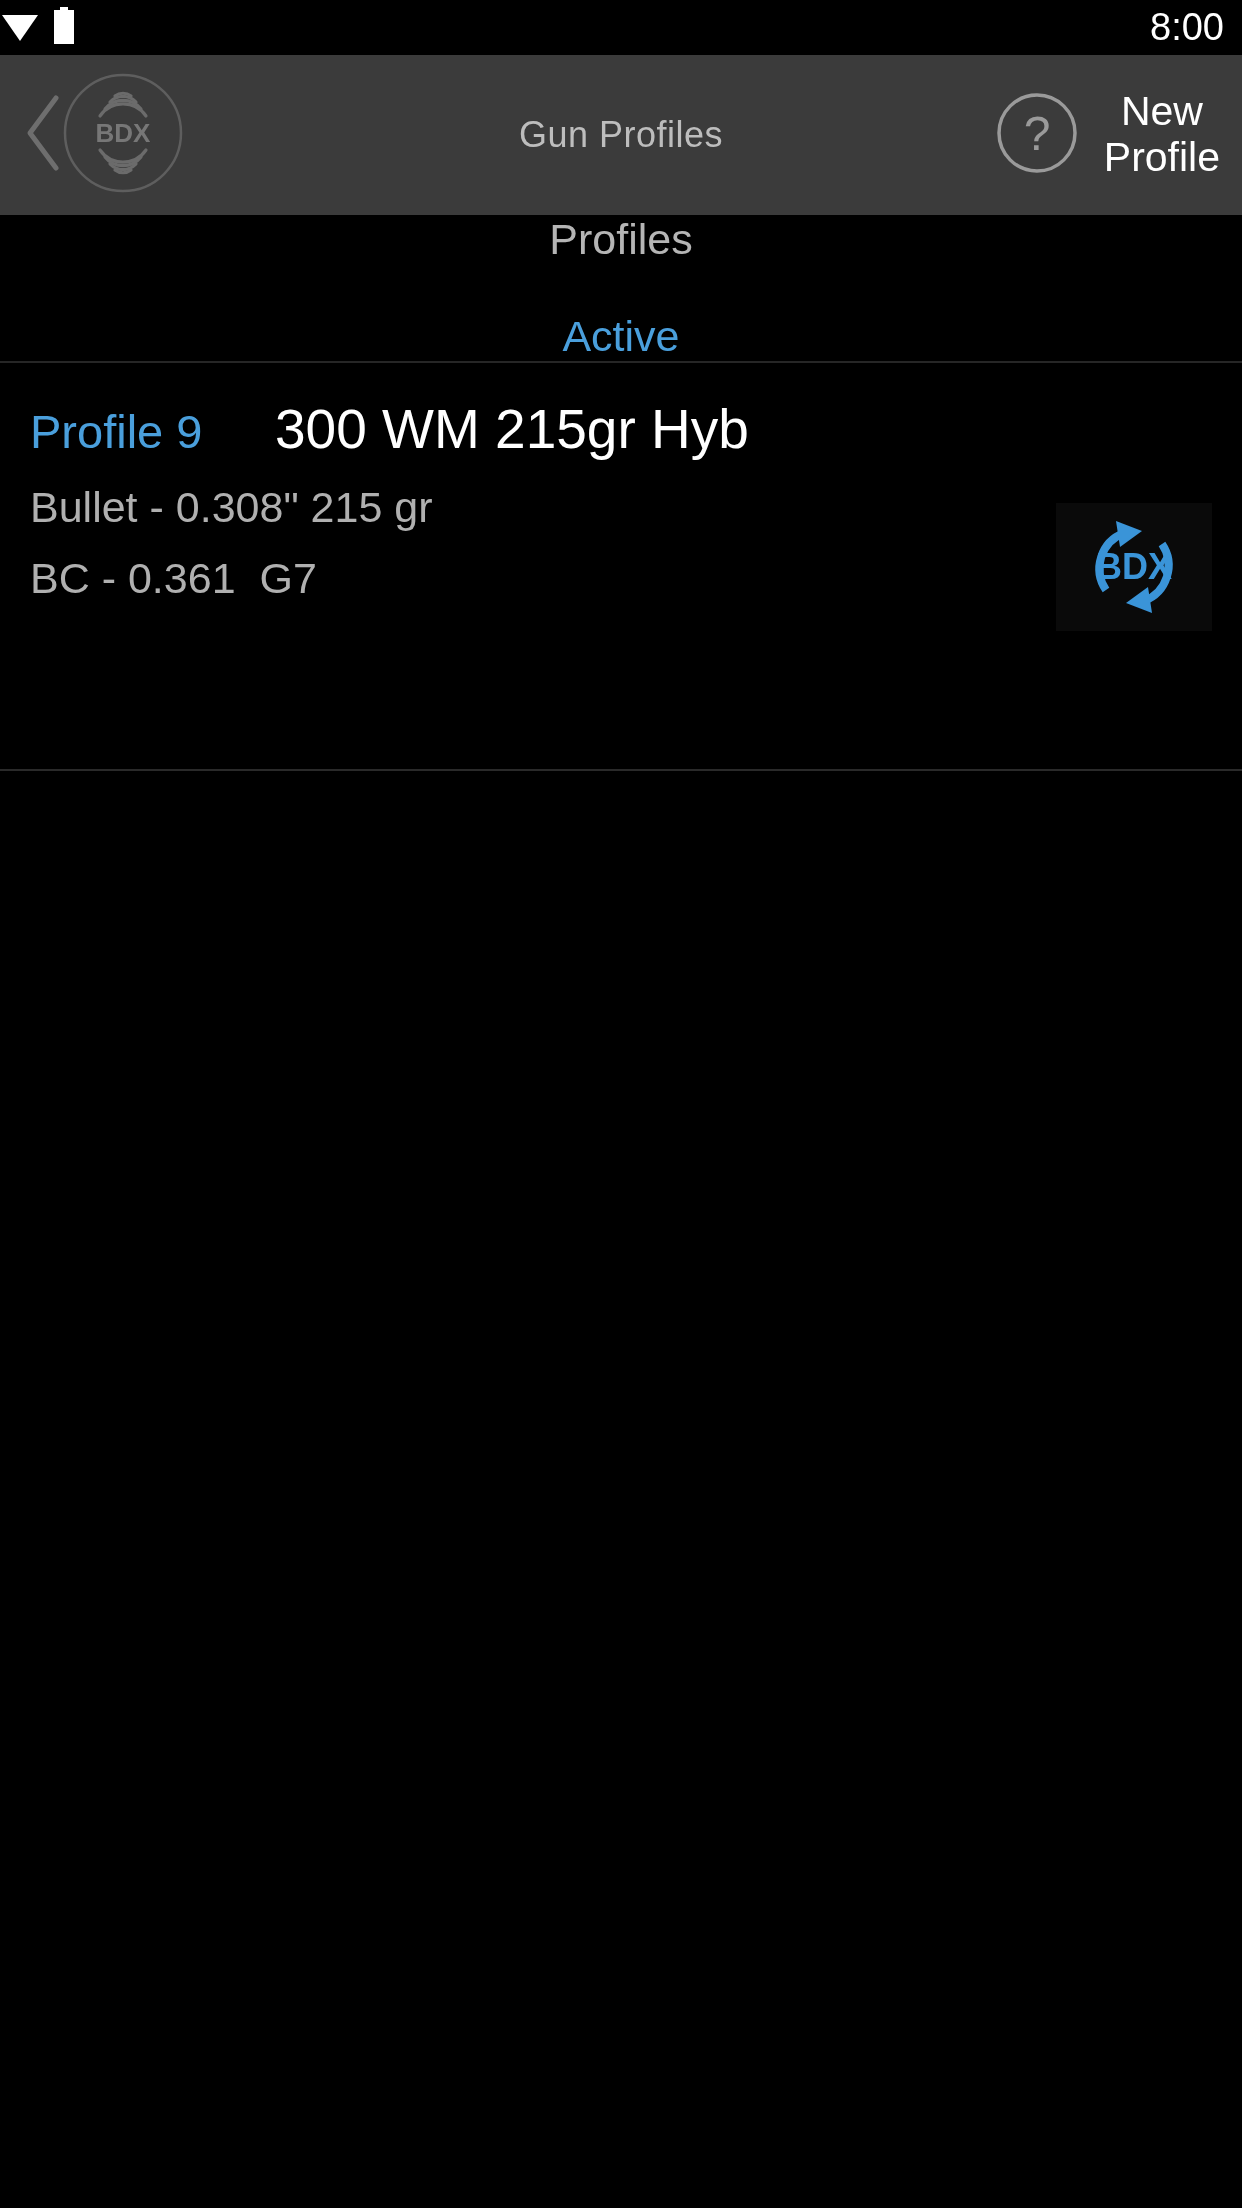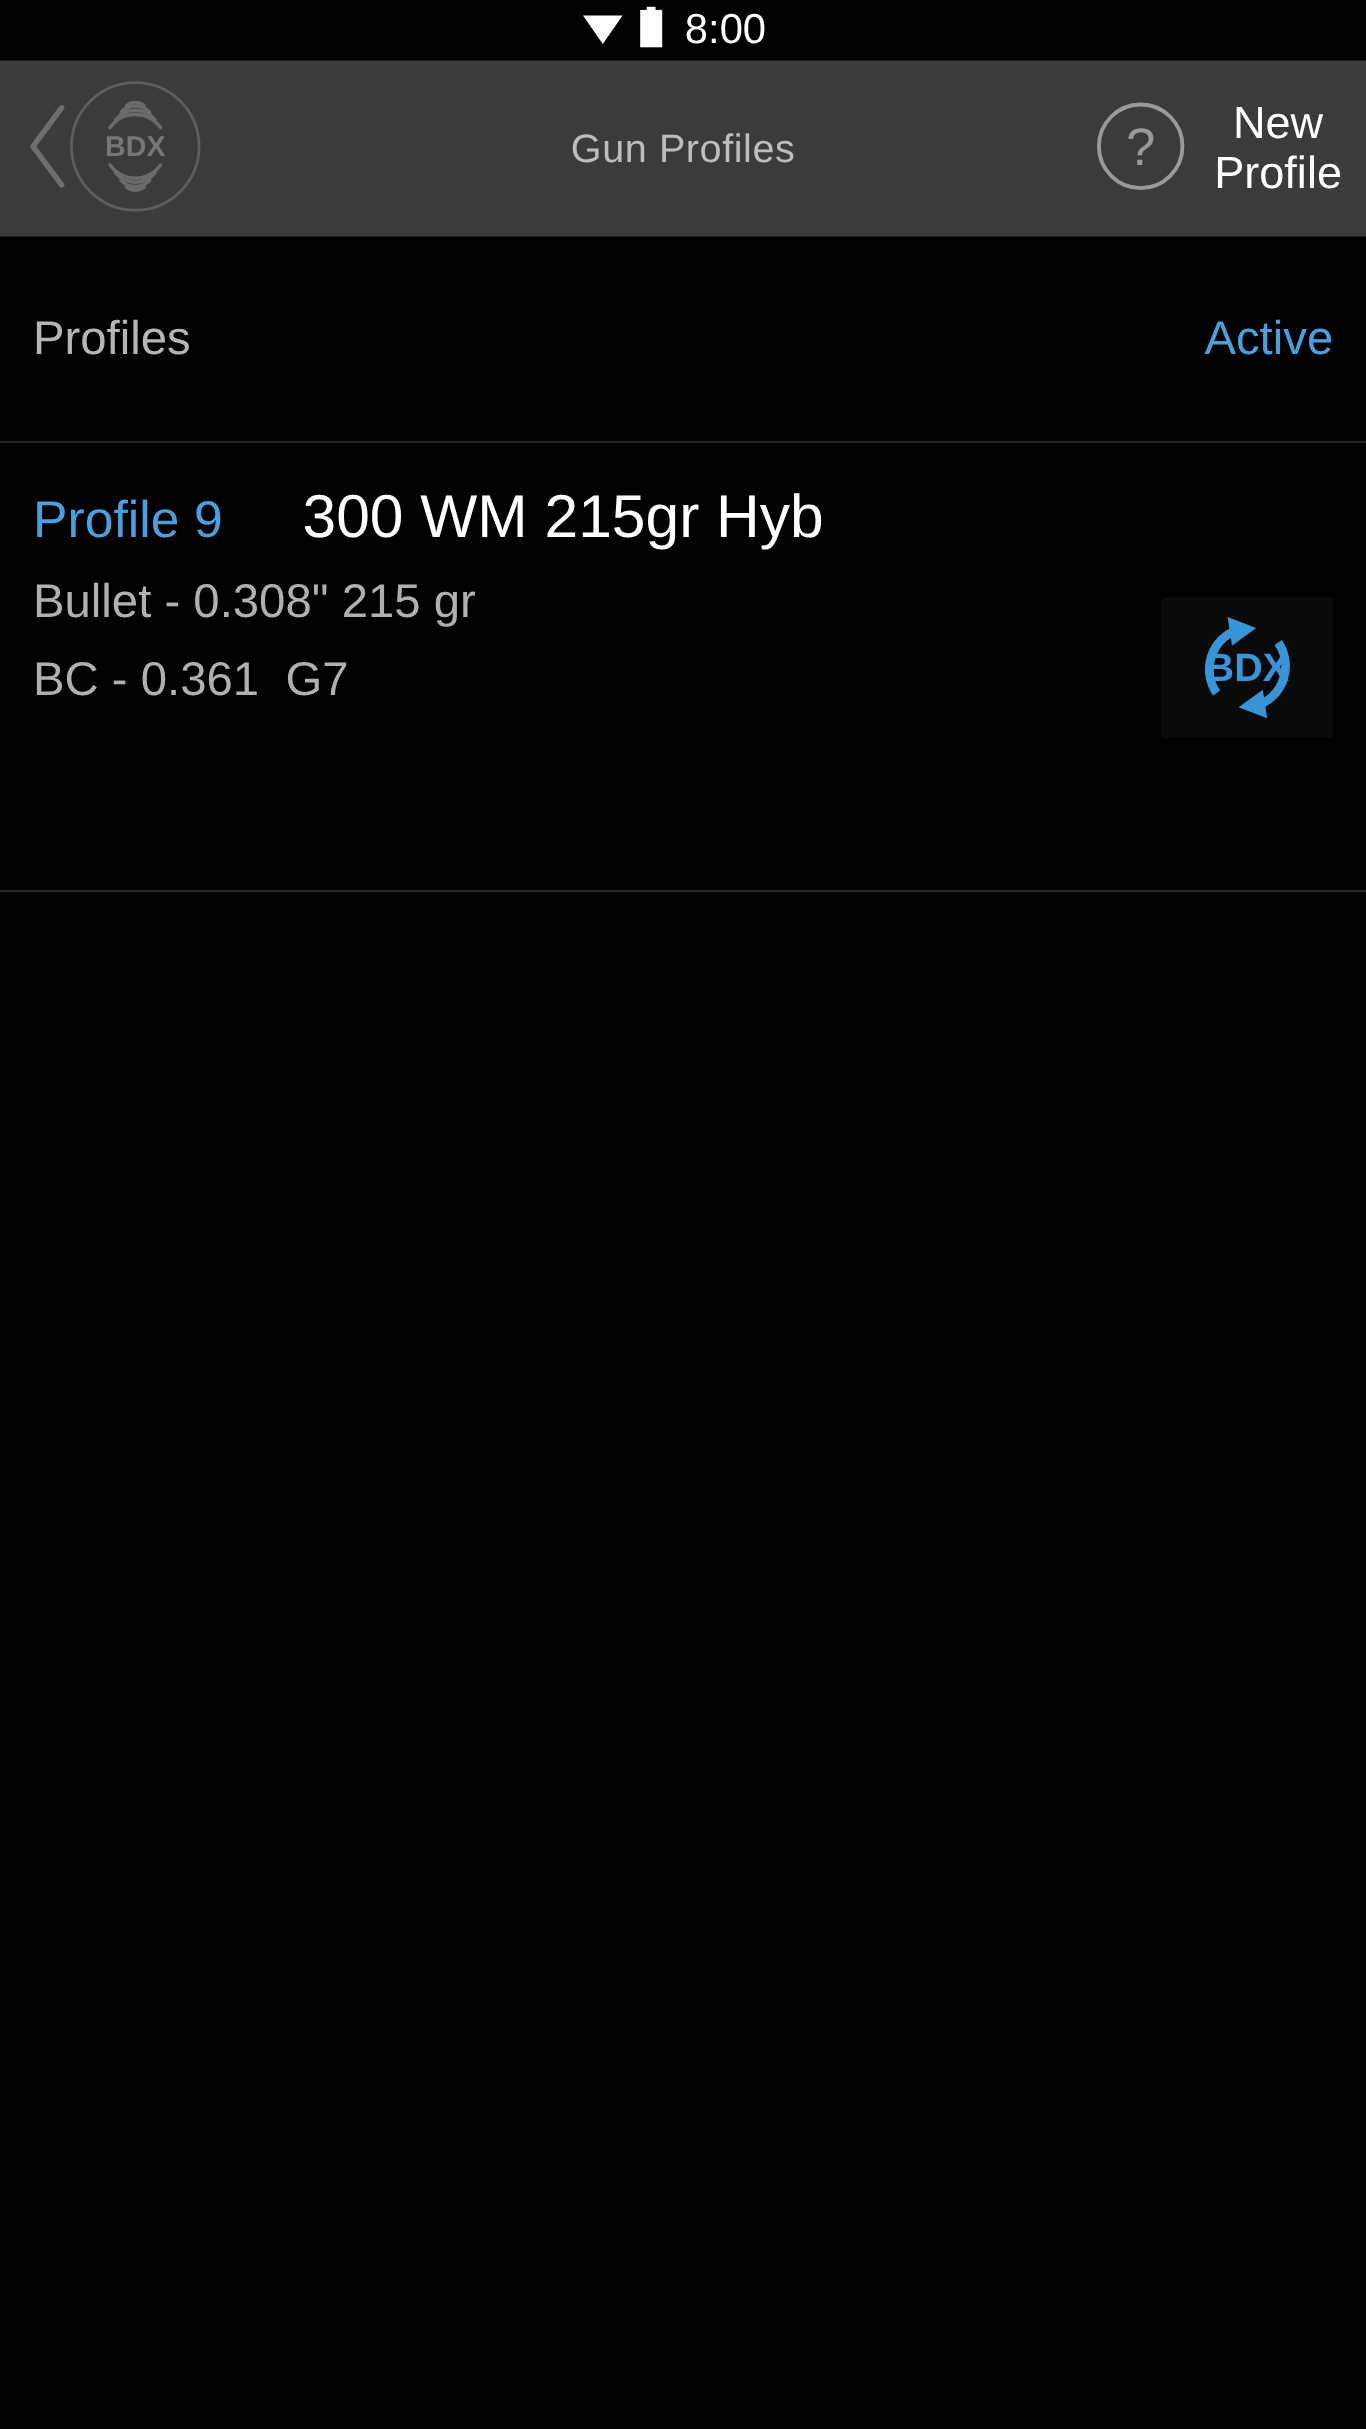--- a/index.html
+++ b/index.html
@@ -7,21 +7,21 @@
     width:1242px; height:2208px;
     background:#000;
     font-family:"Liberation Sans", sans-serif;
     overflow:hidden;
   }
 
   
   .statusbar{
     height:55px; width:100%;
     background:#000;
-    display:flex; align-items:center; justify-content:center;
+    display:flex; align-items:center; justify-content:space-between;
     padding-right:18px; gap:20px;
   }
   .sb-icons{ display:flex; align-items:center; gap:13px; }
   .wifi-icon{ display:block; }
   .battery-icon{ display:block; }
   .sb-time{
     color:#ffffff; font-size:38px; letter-spacing:0px;
     font-family:"Liberation Sans", sans-serif;
     line-height:1; padding-bottom:2px;
   }
@@ -57,25 +57,26 @@
   }
   .help-btn{ display:block; }
   .new-profile-btn{
     color:#ffffff; font-size:41px; line-height:1.12;
     text-align:center; white-space:pre-line;
     font-weight:400;
   }
 
   
   .section-row{
-    height:188px; width:100%;
+    height:148px; width:100%;
     background:#000;
     display:flex; align-items:center; justify-content:space-between;
     padding:0 30px;
     border-bottom:2px solid #262626;
+    flex-direction:column;
   }
   .section-label{ color:#b5b5b5; font-size:43px; }
   .section-action{ color:#4a9fdc; font-size:43px; }
 
   
   .profile-row{
     width:100%;
     background:#000;
     display:flex; align-items:flex-start;
     padding:34px 30px 36px 30px;

